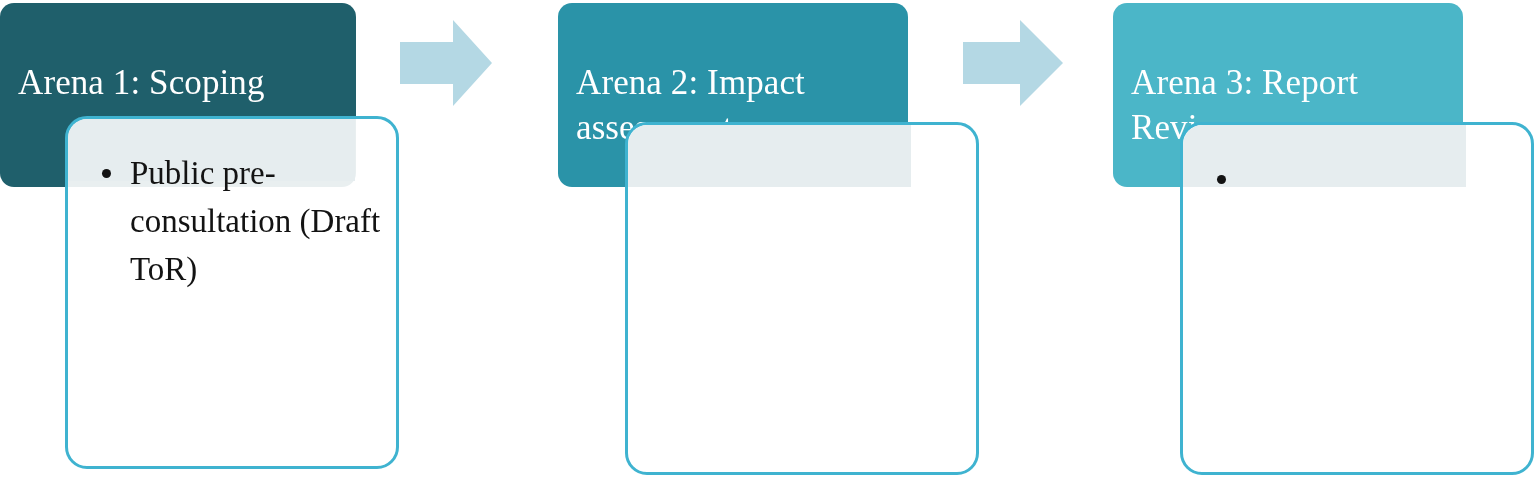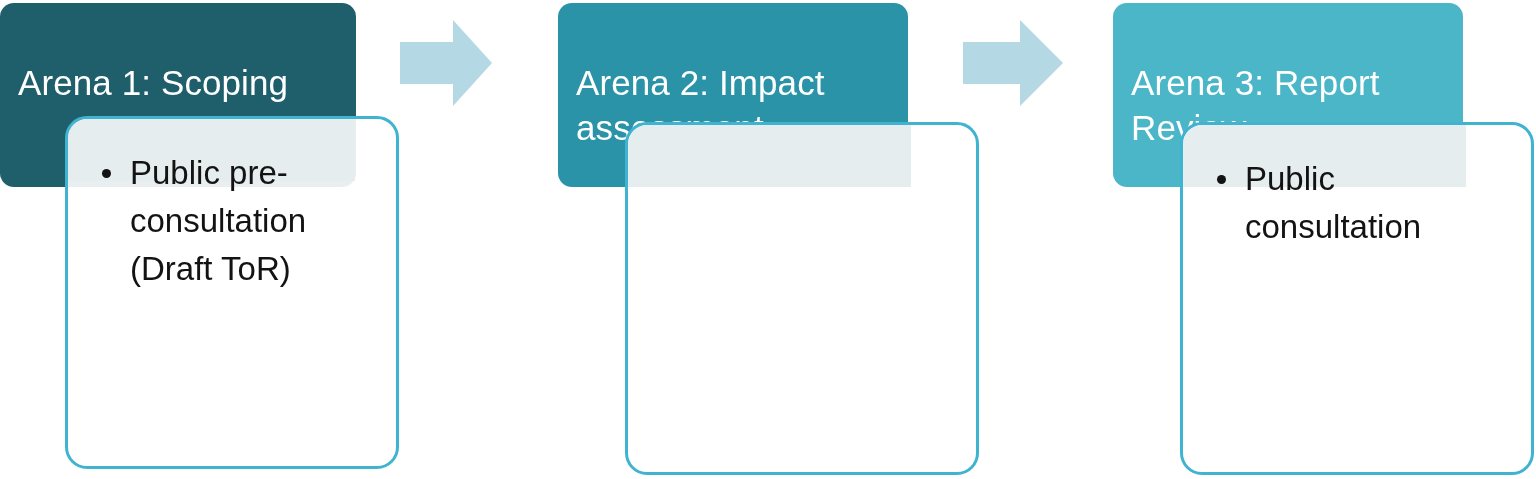--- a/index.html
+++ b/index.html
@@ -9,20 +9,21 @@
   }
   body {
     font-family: "Liberation Sans", sans-serif;
   }
   #canvas {
     position: relative;
     width: 1536px;
     height: 479px;
     background: #ffffff;
     overflow: hidden;
+    font-family: Liberation Serif, serif;
   }
 
   
   .stage-header {
     position: absolute;
     box-sizing: border-box;
     border-radius: 14px;
     padding: 12px 16px 0 18px;
     color: #ffffff;
     font-size: 35px;
@@ -132,18 +133,17 @@
 
   <div class="stage-header" style="left:1113px; top:3px; width:350px; height:184px; background:#4bb6c8;">
     <span>Arena 3: Report Review</span>
   </div>
 
   <div class="stage-panel" style="left:1180px; top:122px; width:354px; height:353px;">
     <div class="panel-tint" style="width:283px; height:62px;"></div>
     <ul class="bullet-list">
       <li class="bullet-item">
         <span class="bullet-dot"></span>
-        <span>Public consultation</span>
       </li>
     </ul>
   </div>
 
 </div>
 
 </body></html>

